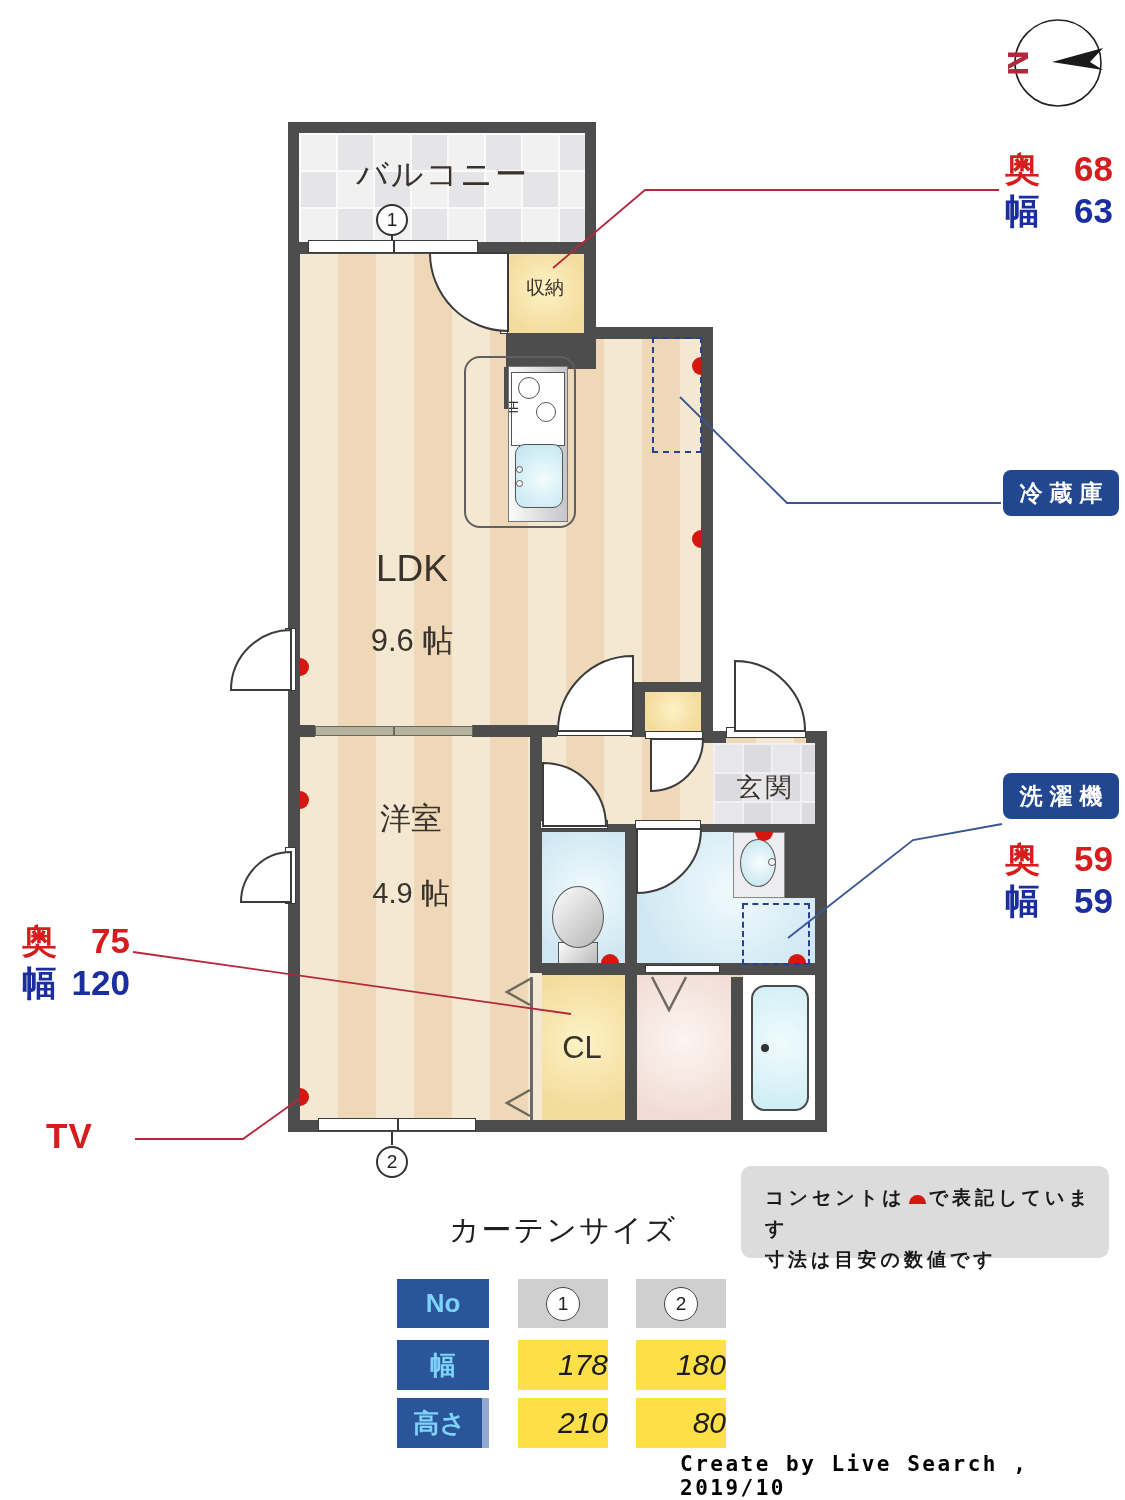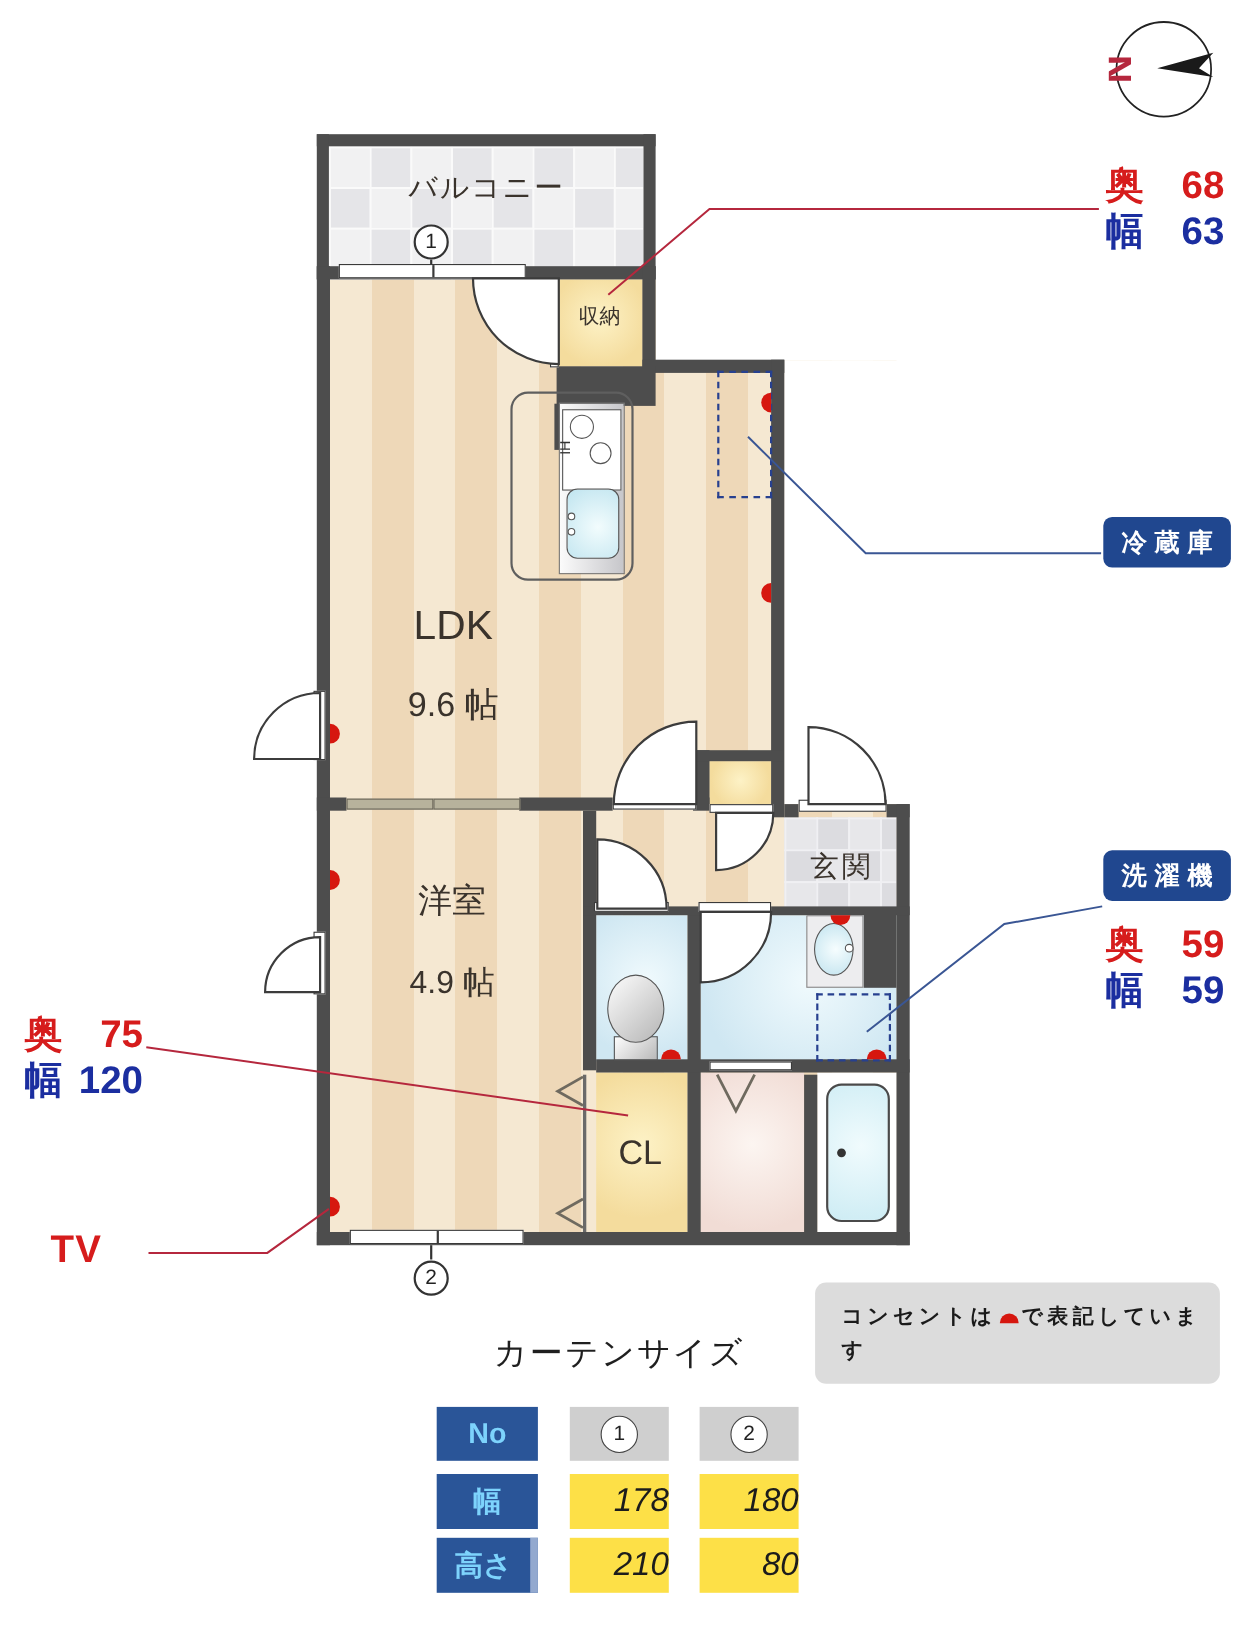--- a/index.html
+++ b/index.html
@@ -47,21 +47,21 @@
 </head>
 <body>
 
 <div id="canvas">
 
   <div class="floor" style="left:300px;top:254px;width:515px;height:866px;"></div>
   <div class="whitemask" style="left:596px;top:105px;width:420px;height:223px;"></div>
   <div class="whitemask" style="left:713px;top:328px;width:302px;height:403px;"></div>
 
   <div class="balcony-in"></div>
-  <div class="roomlabel" style="left:300px;top:153px;width:285px;font-size:26px;letter-spacing:2px;">バルコニー</div>
+  <div class="roomlabel" style="left:300px;top:153px;width:285px;font-size:32px;letter-spacing:2px;">バルコニー</div>
   <div class="numcircle" style="left:376px;top:204px;"><span>1</span></div>
   <div class="abs" style="left:391px;top:236px;width:2px;height:10px;background:#333;"></div>
 
   <div class="abs yellowroom" style="left:506px;top:254px;width:78px;height:79px;"></div>
   <div class="abs genkan" style="left:713px;top:743px;width:102px;height:85px;"></div>
   <div class="abs blueroom" style="left:542px;top:832px;width:83px;height:133px;"></div>
   <div class="abs blueroom" style="left:637px;top:832px;width:178px;height:133px;"></div>
   <div class="abs yellowroom" style="left:542px;top:975px;width:83px;height:145px;"></div>
   <div class="abs pinkroom" style="left:637px;top:975px;width:94px;height:145px;"></div>
   <div class="abs" style="left:743px;top:975px;width:72px;height:145px;background:#fff;"></div>
@@ -213,34 +213,36 @@
       </div>
     <div class="dimrow blue">
         <span class="dl">幅</span>
         <span class="dv">120</span>
       </div>
   </div>
   <div class="abs red" style="left:46px;top:1116px;font-size:35px;font-weight:bold;letter-spacing:1px;">TV</div>
 
   <div class="notes">
     <div><span>コンセントは</span><span class="dome"></span><span>で表記しています</span></div>
+    <div>寸法は目安の数値です</div>
   </div>
 
   <div class="abs" style="left:413px;top:1210px;width:300px;text-align:center;font-size:30px;letter-spacing:2px;color:#1f1f1f;">カーテンサイズ</div>
 
   <div class="th" style="left:397px;top:1279px;width:92px;height:49px;font-size:26px;line-height:49px;"><span>No</span></div>
   <div class="tcg" style="left:518px;top:1279px;width:90px;height:49px;">
       <span class="ccirc">1</span>
     </div>
   <div class="tcg" style="left:636px;top:1279px;width:90px;height:49px;">
       <span class="ccirc">2</span>
     </div>
 
   <div class="th" style="left:397px;top:1340px;width:92px;height:50px;font-size:26px;line-height:50px;"><span>幅</span></div>
   <div class="tc" style="left:518px;top:1340px;width:90px;height:50px;font-size:30px;line-height:50px;">178</div>
   <div class="tc" style="left:636px;top:1340px;width:90px;height:50px;font-size:30px;line-height:50px;">180</div>
 
   <div class="th" style="left:397px;top:1398px;width:92px;height:50px;font-size:26px;line-height:50px;border-right:7px solid #93a9cf;"><span>高さ</span></div>
   <div class="tc" style="left:518px;top:1398px;width:90px;height:50px;font-size:30px;line-height:50px;">210</div>
   <div class="tc" style="left:636px;top:1398px;width:90px;height:50px;font-size:30px;line-height:50px;">80</div>
 
+  <div class="abs" style="left:680px;top:1452px;width:445px;font-family:'DejaVu Sans Mono','Liberation Mono',monospace;font-size:21px;font-weight:700;letter-spacing:2.5px;color:#000;">Create by Live Search , 2019/10</div>
 
 </div>
 
 </body></html>

